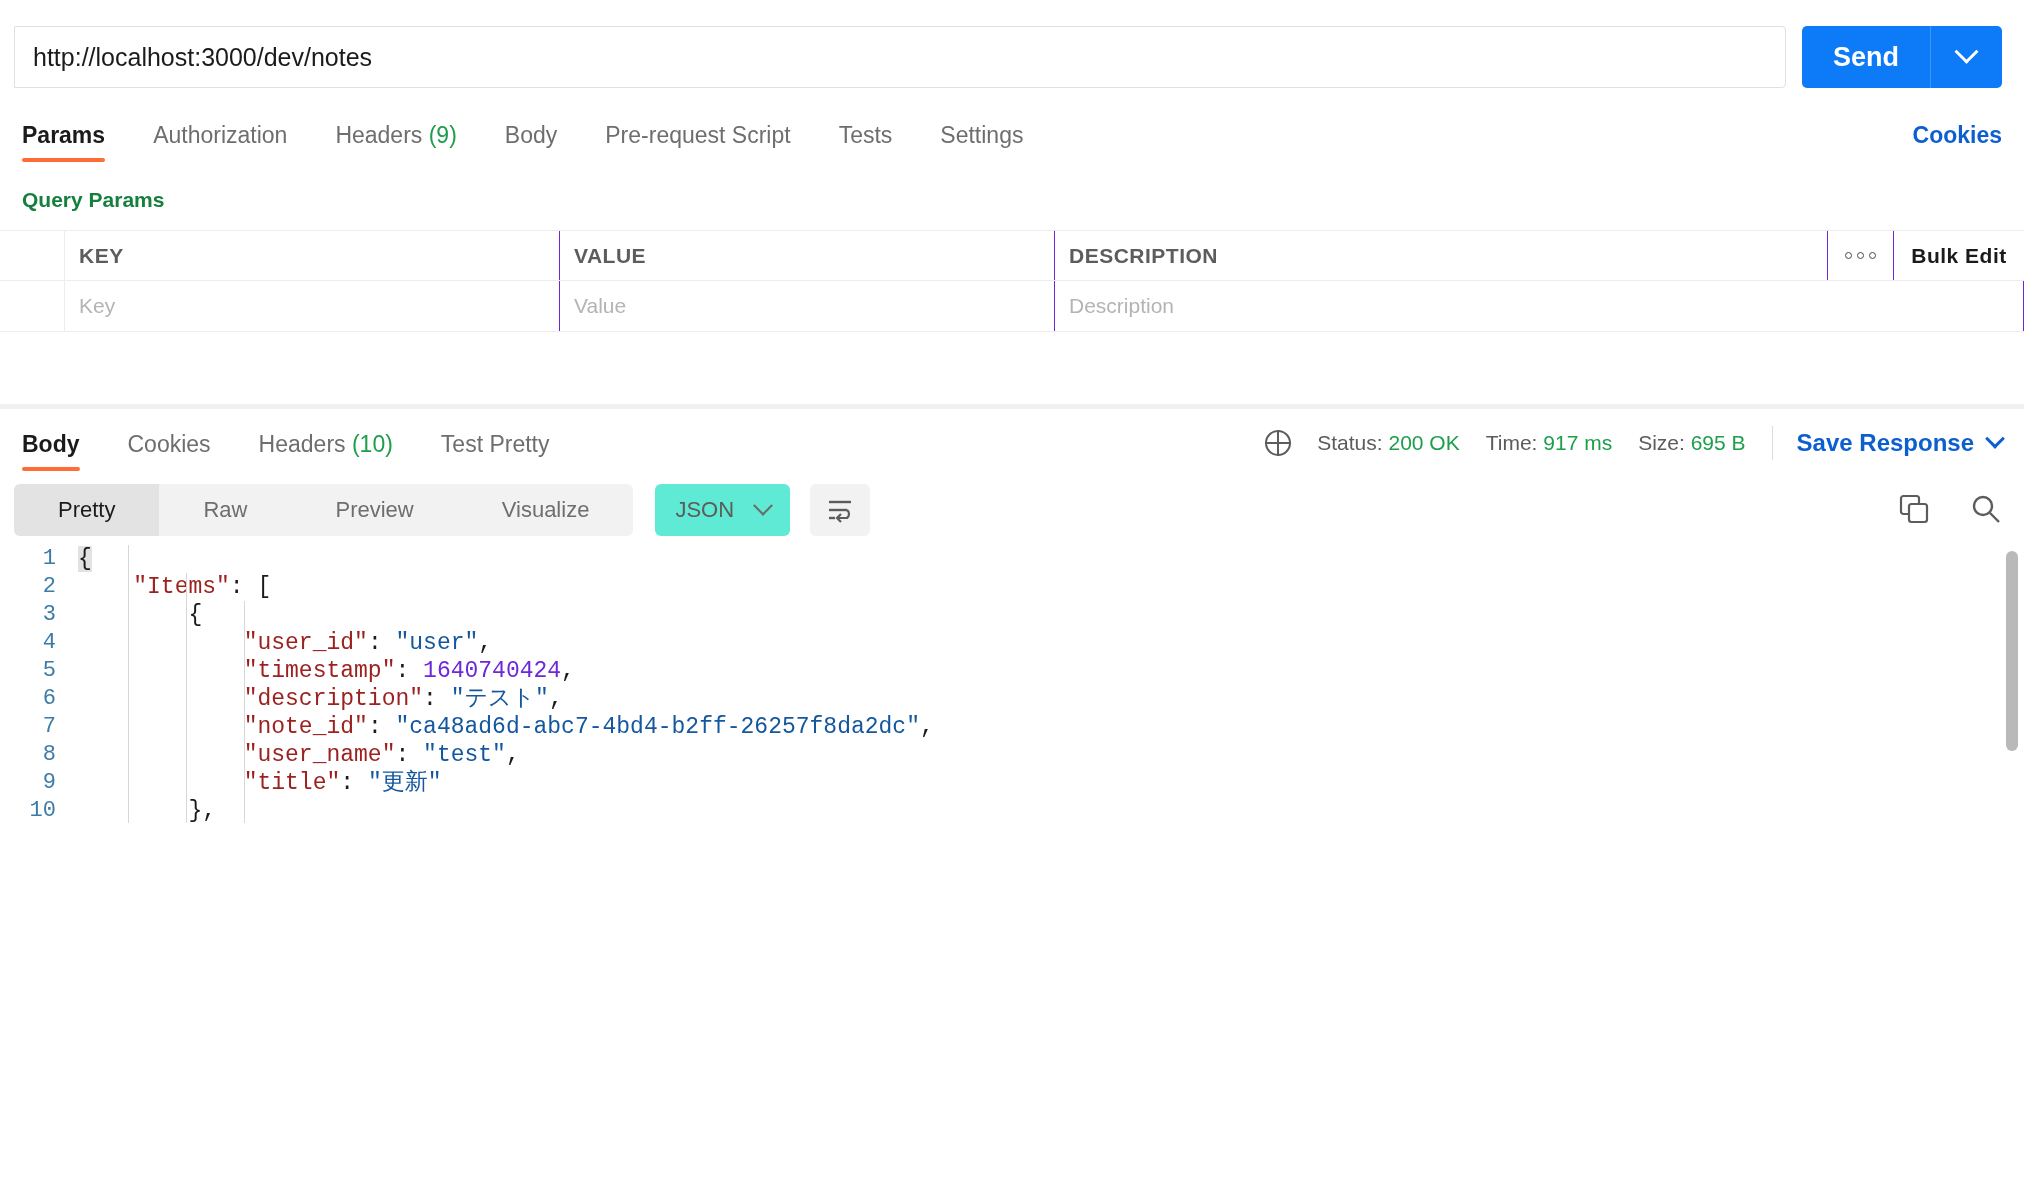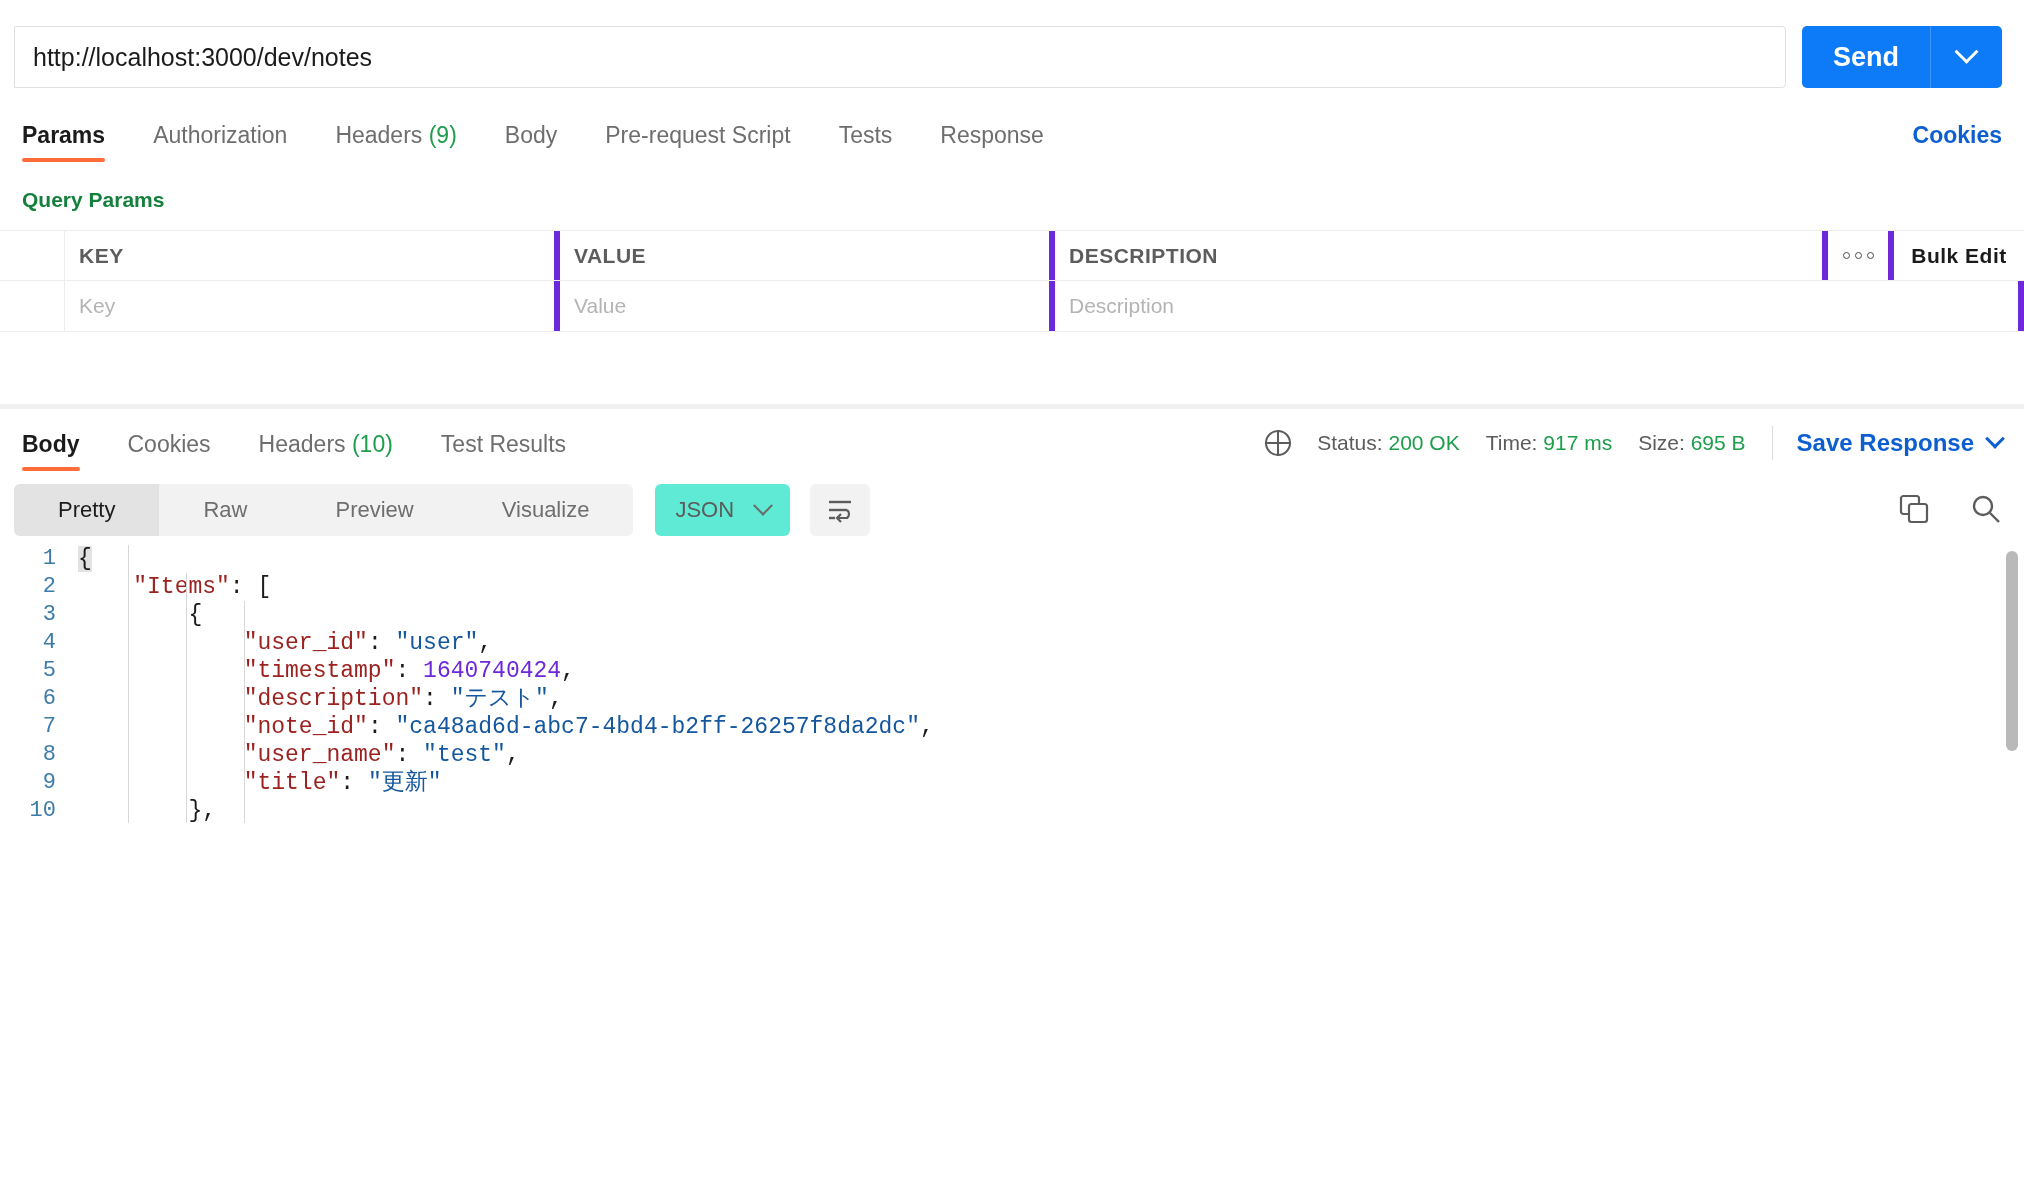--- a/index.html
+++ b/index.html
@@ -145,21 +145,21 @@
   .prow {
     display: flex;
     height: 50px;
     align-items: stretch;
     border-bottom: 1px solid #ededed;
   }
   .prow:last-child { border-bottom: none; }
   .pcell {
     display: flex;
     align-items: center;
-    border-right: 6px solid #6d28d9;
+    border-right: 1px solid #6d28d9;
     padding-left: 14px;
     font-size: 21px;
   }
   .c-check { width: 65px; border-right: 1px solid #ededed; }
   .c-key { width: 495px; }
   .c-val { width: 495px; }
   .c-desc { flex: 1; }
   .c-dots { width: 66px; justify-content: center; padding-left: 0; }
   .c-bulk { width: 130px; justify-content: center; padding-left: 0; border-right: none; }
   .hdr .pcell { color: #5c5c5c; font-weight: bold; letter-spacing: 0.5px; }
@@ -340,21 +340,21 @@
   <div class="tab">
     <span>Body</span>
   </div>
   <div class="tab">
     <span>Pre-request Script</span>
   </div>
   <div class="tab">
     <span>Tests</span>
   </div>
   <div class="tab">
-    <span>Response</span>
+    <span>Settings</span>
   </div>
   <div class="cookies-link">Cookies</div>
 </div>
 
 <div class="qp-title">Query Params</div>
 
 <div class="ptable">
   <div class="prow hdr">
     <div class="pcell c-check"></div>
     <div class="pcell c-key">KEY</div>
@@ -393,21 +393,21 @@
     <span>Body</span>
   </div>
   <div class="tab">
     <span>Cookies</span>
   </div>
   <div class="tab">
     <span>Headers</span>
     <span class="cnt">(10)</span>
   </div>
   <div class="tab">
-    <span>Test Results</span>
+    <span>Test Pretty</span>
   </div>
 
   <div class="resp-meta">
     <span class="globe"></span>
     <span class="meta-item">
       <span>Status:</span>
       <span class="meta-val">200 OK</span>
     </span>
     <span class="meta-item">
       <span>Time:</span>

